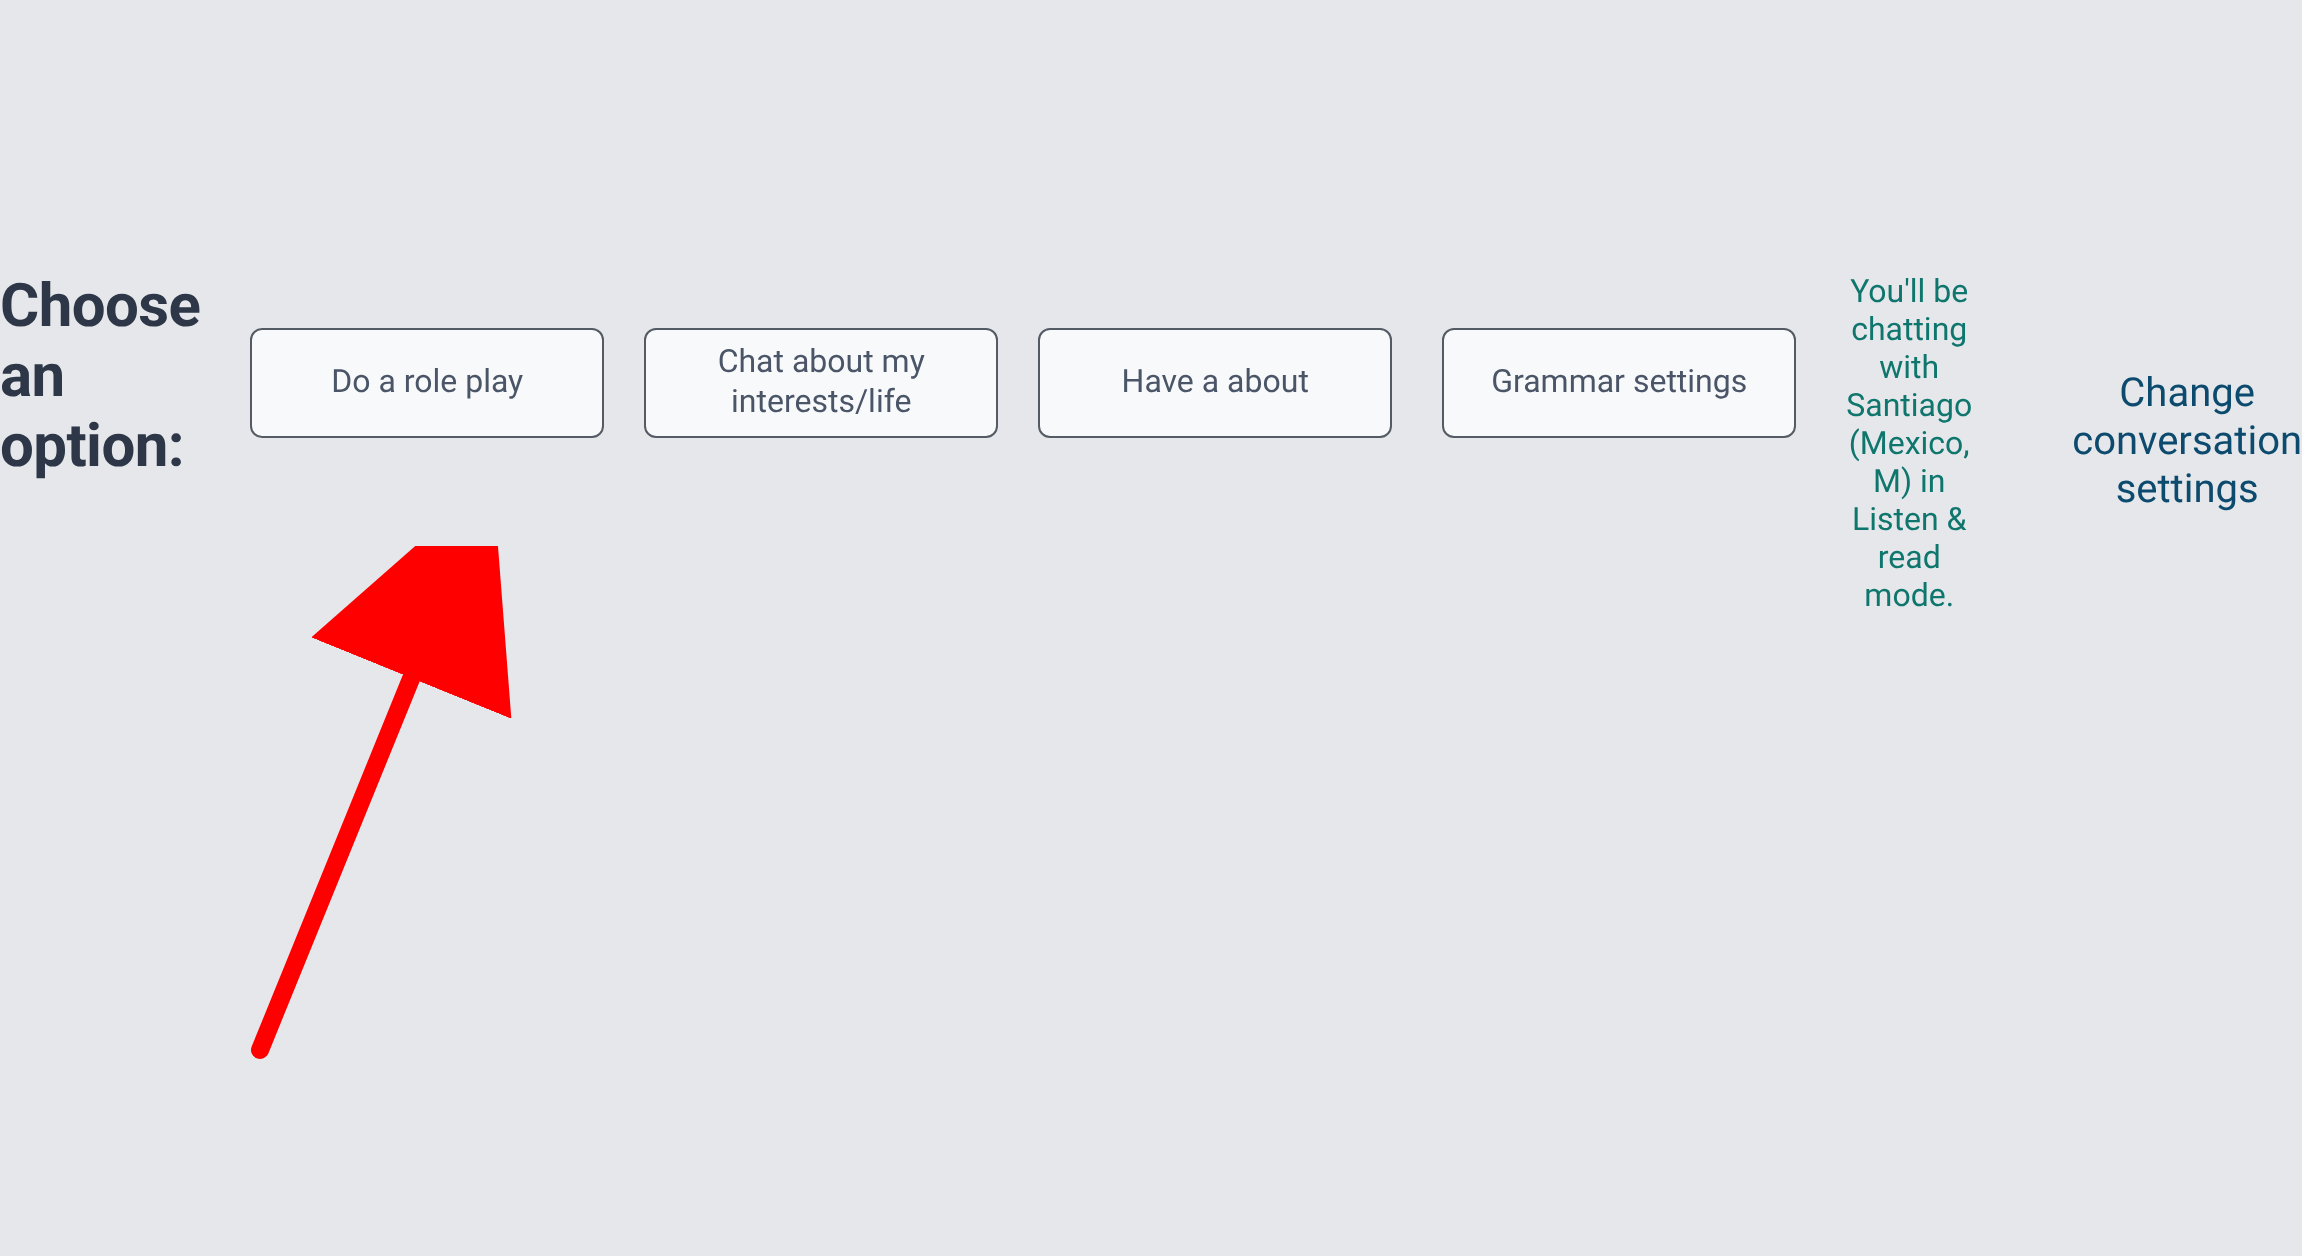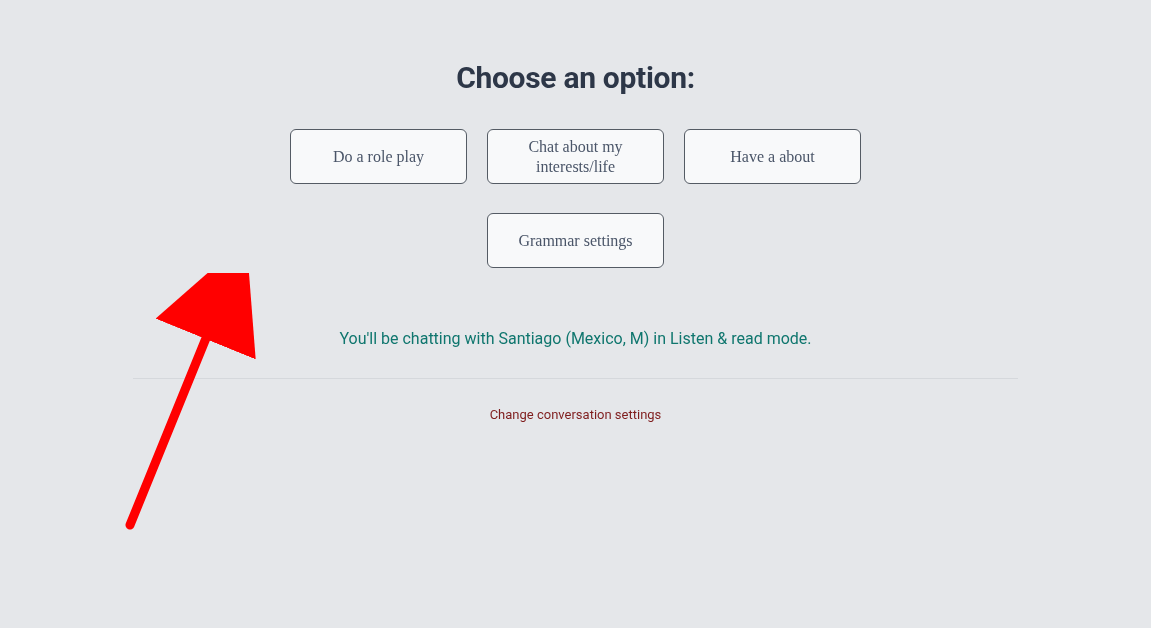--- a/index.html
+++ b/index.html
@@ -14,37 +14,37 @@
       font-family: -apple-system, BlinkMacSystemFont, 'Segoe UI', Roboto, Helvetica, Arial, sans-serif;
       display: flex;
       flex-direction: column;
       align-items: center;
       position: relative;
       overflow: hidden;
     }
     .container {
       width: 100%;
       display: flex;
-      flex-direction: column;
+      flex-direction: row;
       align-items: center;
-      padding-top: 60px;
+      padding-top: 104px;
+      gap: 25px;
     }
     .title {
       font-size: 30px;
       font-weight: 700;
       color: #2d3748;
       margin-bottom: 34px;
       letter-spacing: -0.3px;
     }
     .options-row {
       display: flex;
       gap: 20px;
       justify-content: center;
       margin-bottom: 29px;
-      font-family: Liberation Serif, serif;
     }
     .option-btn {
       width: 177px;
       height: 55px;
       background: #f8f9fa;
       border: 1px solid #545B64;
       border-radius: 6px;
       font-size: 16px;
       font-weight: 400;
       color: #4a5568;
@@ -64,24 +64,25 @@
       text-align: center;
     }
     .divider {
       width: 885px;
       height: 1px;
       background: #d5d8dc;
       margin-top: 30px;
     }
     .settings-link {
       margin-top: 28px;
-      font-size: 13px;
-      color: #7f1d1d;
+      font-size: 20px;
+      color: #0c4a6e;
       text-decoration: none;
       cursor: pointer;
+      text-align: center;
     }
     .annotation-arrow {
       position: absolute;
       left: 118px;
       top: 273px;
       pointer-events: none;
     }
   </style>
 </head>
 <body>

